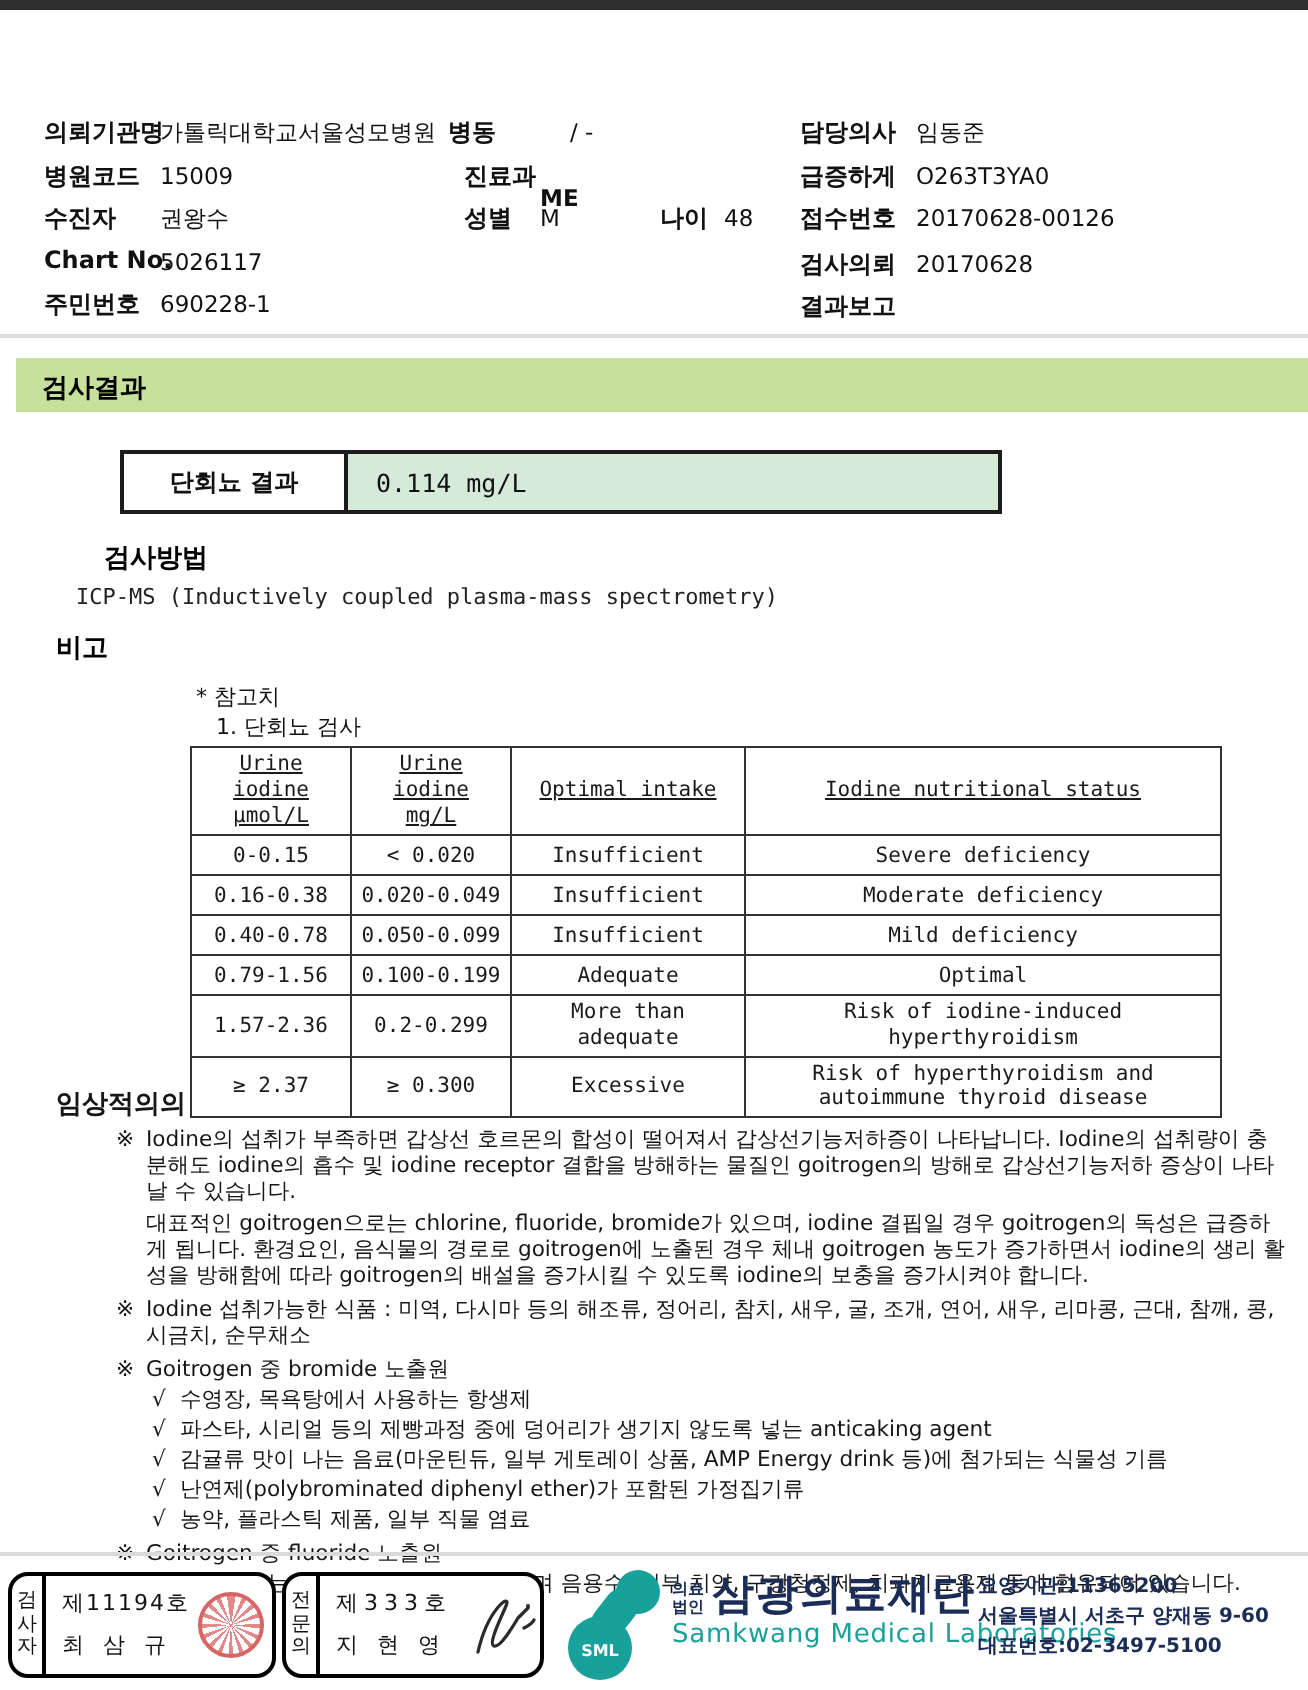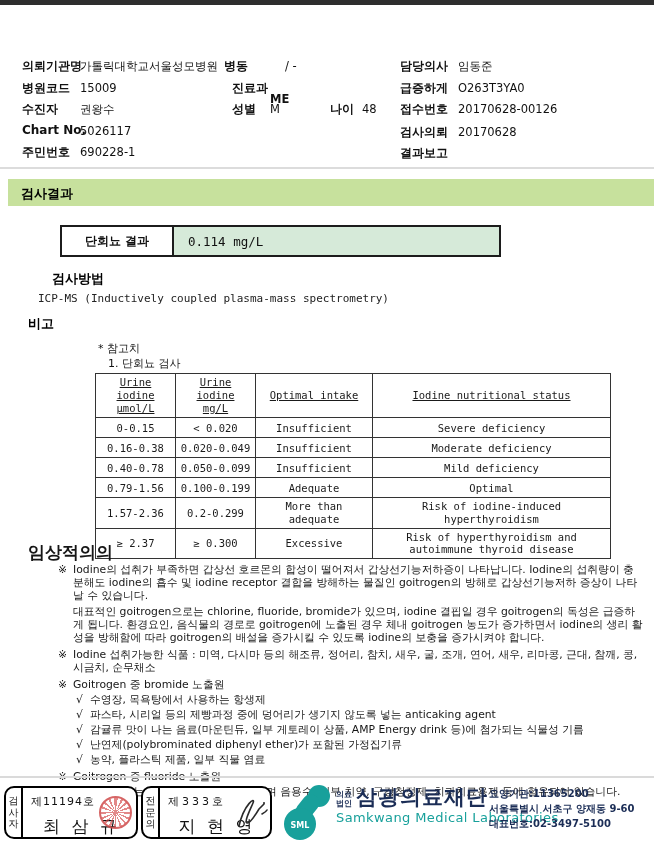--- a/index.html
+++ b/index.html
@@ -29,35 +29,35 @@
   .note1 { position:absolute; top:341px; left:98px; font-size:11px; }
   .note2 { position:absolute; top:356px; left:108px; font-size:11px; }
 
   table.ref { position:absolute; top:373px; left:95px; width:515px; border-collapse:collapse; table-layout:fixed; font-size:10.5px; font-family:"DejaVu Sans Mono","Liberation Mono",monospace; color:#1a1a1a; }
   table.ref th, table.ref td { border:1px solid #333; text-align:center; vertical-align:middle; padding:2px 3px; font-weight:normal; }
   table.ref th { height:36px; white-space:pre-line; line-height:1.25;text-decoration:underline; }
   table.ref td { height:20px; line-height:1.2; }
   .c0{width:80px;} .c1{width:80px;} .c2{width:117px;} .c3{width:238px;}
 
   .clinical { position:absolute; top:546px; left:28px; width:616px; font-size:10.8px; line-height:13px; color:#161616; }
-  .clinical .head { font-size:17px; font-weight:bold; margin-bottom:0; }
+  .clinical .head { font-size:13px; font-weight:bold; margin-bottom:0; }
   .c-item { display:flex; margin-top:4px; }
   .c-item .marker { width:15px; flex:0 0 15px; margin-left:30px; }
   .c-item .txt { flex:1; }
   .c-cont { margin:3px 0 0 45px; }
   .c-sub { display:flex; margin:2px 0 0 48px; }
   .c-sub .marker { width:14px; flex:0 0 14px; }
 
   .sep2 { position:absolute; top:776px; left:0; width:654px; height:2px; background:#dadada; }
 
   .stamp-box { position:absolute; top:786px; height:53px; border:2px solid #000; border-radius:10px; display:flex; background:#fff; }
   .stamp-box .role { width:17px; border-right:2px solid #000; display:flex; align-items:center; justify-content:center; font-size:10px; line-height:1.15; word-break:break-all; text-align:center; padding:1px 2px; }
   .stamp-box .main { flex:1; padding:6px 4px 0 8px; position:relative; }
   .stamp-box .cert { font-size:11px; letter-spacing:1px; }
-  .stamp-box .name { font-size:17px; letter-spacing:3px; margin-top:6px;text-align:center; }
+  .stamp-box .name { font-size:11px; letter-spacing:3px; margin-top:6px; }
   .seal { position:absolute; right:4px; top:8px; width:33px; height:33px; border:2px solid #cf4b4b; border-radius:50%;
           background:repeating-conic-gradient(rgba(210,70,70,.75) 0deg 9deg, rgba(255,255,255,0) 9deg 22deg); opacity:.85; }
   .sig { position:absolute; right:0px; top:2px; }
 
   .logo-blob { position:absolute; left:283px; top:783px; }
   .logo-text { position:absolute; left:336px; top:786px; display:flex; align-items:center; }
   .org-type { font-size:8px; font-weight:bold; color:#1b2d56; line-height:9px; margin:3px 4px 0 0; white-space:pre-line; }
   .org-name { font-size:21px; font-weight:bold; color:#1b2d56; letter-spacing:1px; line-height:22px; }
   .org-en { position:absolute; left:336px; top:810px; font-size:13px; color:#18a09b; letter-spacing:0.4px; }
 

